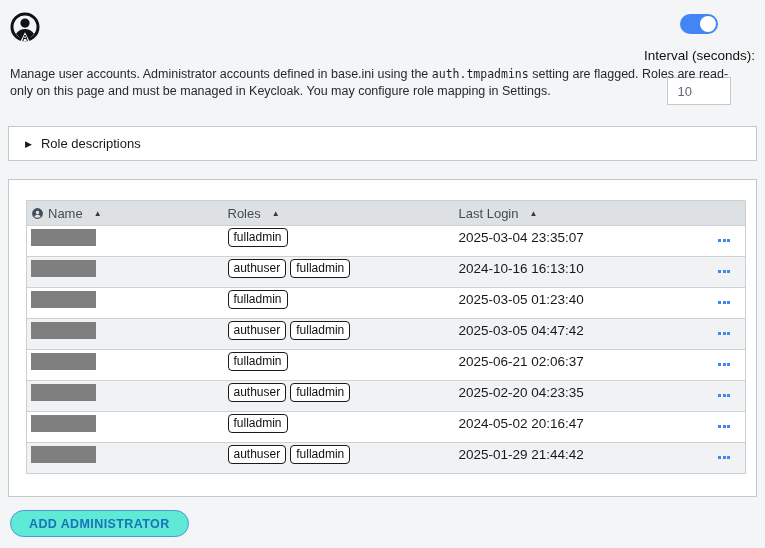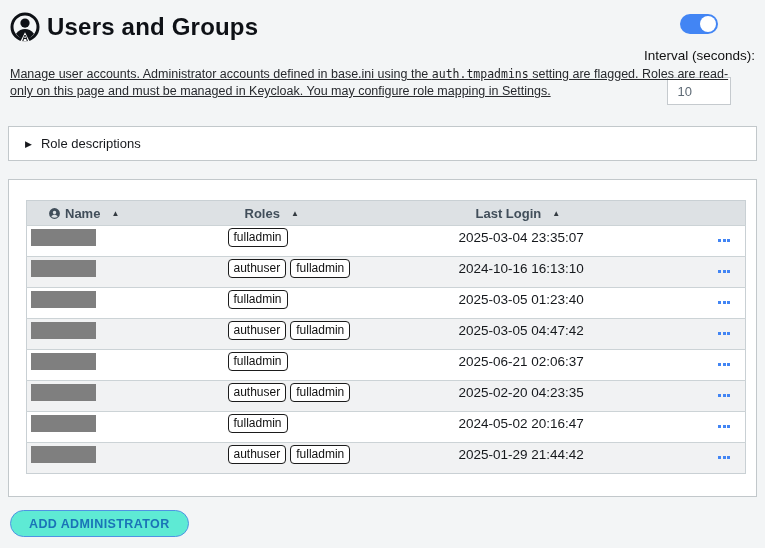--- a/index.html
+++ b/index.html
@@ -35,21 +35,20 @@
   .interval-input {
     width:64px; height:28px; border:1px solid #c5cace; border-radius:0;
     font-family:"Liberation Sans", sans-serif;
     font-size:13px; color:#5e6a75; padding:12px 9px; background:#fff; outline:none;
   }
 
   
   .intro {
     margin:22px 10px 8px 10px; font-size:12.5px; line-height:17px; color:#27292d;
     max-width:740px;
-    text-decoration:underline;
   }
   .intro code {
     font-family:"DejaVu Sans Mono", monospace; font-size:11.5px; color:#1d1f22;
   }
 
   
   .card { background:#fff; border:1px solid #c2c8cb; margin:0 8px; }
   .collapse-card {
     margin-top:26px; padding:9px 16px; display:flex; align-items:center; gap:9px;
     font-size:13px; color:#17191d; cursor:pointer;
@@ -58,22 +57,22 @@
 
   .table-card { margin-top:18px; padding:20px 17px 22px 17px; }
 
   
   table.users { width:100%; border-collapse:collapse; table-layout:fixed; border:1px solid #c9d0d4; }
   col.c-name  { width:197px; }
   col.c-roles { width:231px; }
   col.c-login { width:246px; }
   col.c-menu  { width:45px;  }
   thead th {
-    background:#dde1e4; text-align:left; font-size:13px; font-weight:700;
-    color:#414e5a; height:25px; padding:0 8px 0 21px; cursor:pointer;
+    background:#dde1e4; text-align:left; font-size:13px; font-weight:400;
+    color:#414e5a; height:25px; padding:0 8px 0 4px; cursor:pointer;
   }
   thead th .th-inner { display:flex; align-items:center; gap:4px; }
   .th-icon { display:inline-flex; }
   .sort { font-size:8px; color:#333b42; margin-left:7px; }
   tbody td {
     height:31px; padding:0 8px 8px 4px; font-size:13.5px; color:#15181c;
     border-top:1px solid #ccd3d6; vertical-align:middle;
   }
   tbody tr:nth-child(even) { background:#f1f2f3; }
   .redacted { display:inline-block; width:65px; height:17px; background:#7f7f7f; vertical-align:middle; }
@@ -106,21 +105,20 @@
     <div class="title-wrap">
       <span class="app-icon">
         <svg width="30" height="30" viewBox="0 0 24 24">
           <circle cx="12" cy="12" r="10.4" fill="none" stroke="#0e1116" stroke-width="2.4"></circle>
           <circle cx="12" cy="8.8" r="3.7" fill="#0e1116"></circle>
           <path d="M4.8 17.3 C7 14.6 9.4 13.6 12 13.6 C14.6 13.6 17 14.6 19.2 17.3 C17.3 20.2 14.8 21.6 12 21.6 C9.2 21.6 6.7 20.2 4.8 17.3 Z" fill="#0e1116"></path>
           <path d="M8.3 23.6 L12 16.2 L15.7 23.6 Z" fill="#ffffff"></path>
           <text x="12" y="23.2" font-size="6.8" font-weight="bold" text-anchor="middle" fill="#0e1116" font-family="Liberation Sans, sans-serif">A</text>
         </svg>
       </span>
-      <h1 class="page-title">Users and Groups</h1>
     </div>
 
     <div class="refresh-cluster">
       <span class="refresh-icon">
         <svg width="22" height="22" viewBox="0 0 24 24">
           <path d="M12 4V1L7 6l5 5V7c3.31 0 6 2.69 6 6 0 1.01-.25 1.97-.7 2.8l1.46 1.46C19.54 16.03 20 14.57 20 13c0-4.42-3.58-8-8-8z" fill="#101216"></path>
           <path d="M12 19c-3.31 0-6-2.69-6-6 0-1.01.25-1.97.7-2.8L5.24 8.74C4.46 9.97 4 11.43 4 13c0 4.42 3.58 8 8 8v3l5-5-5-5v4z" fill="#101216"></path>
         </svg>
       </span>
       <span>Refresh</span>

